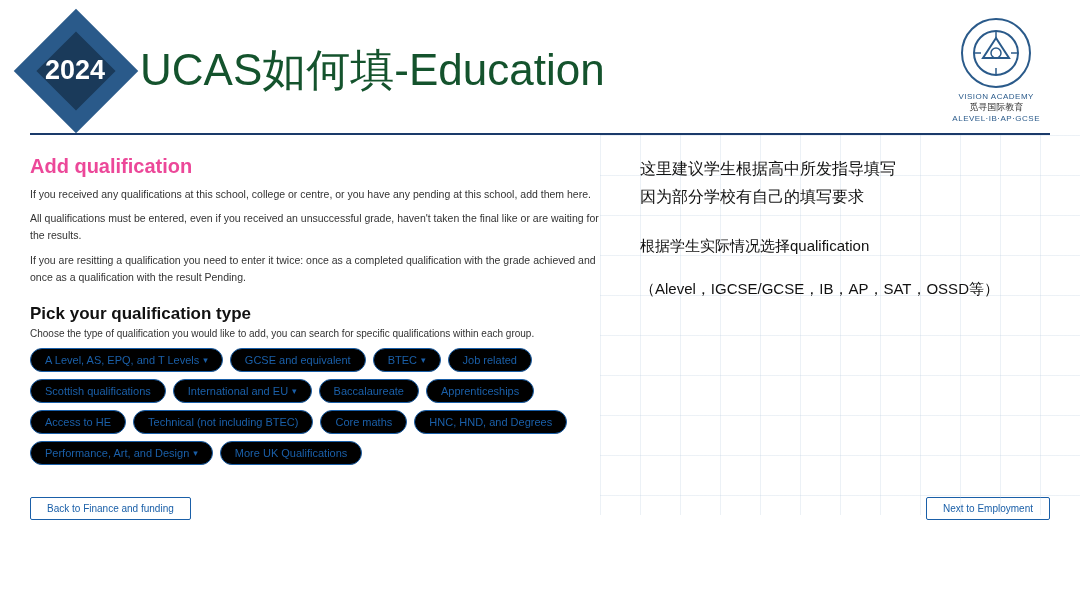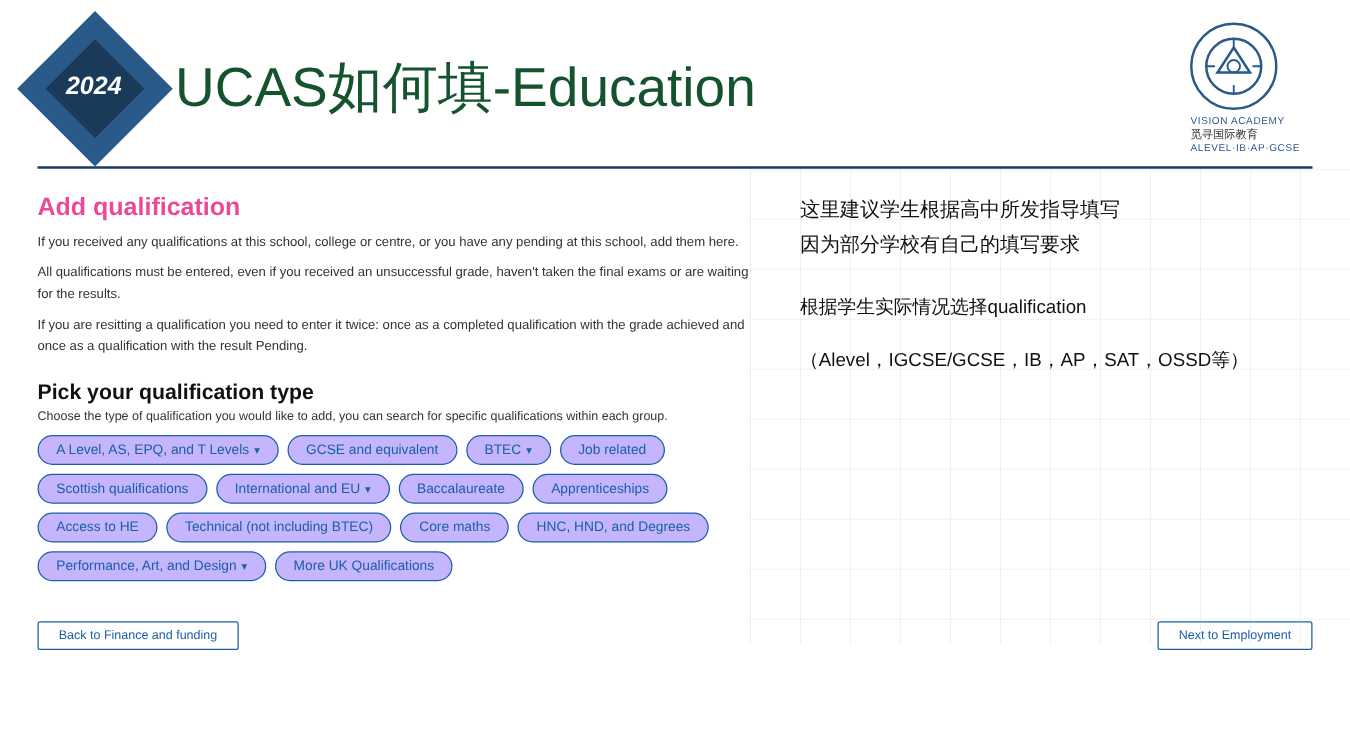--- a/index.html
+++ b/index.html
@@ -46,39 +46,38 @@
       top: 18px;
       left: 18px;
     }
 
     .diamond-year {
       position: absolute;
       top: 50%;
       left: 50%;
       transform: translate(-50%, -50%);
       color: #fff;
-      font-size: 20px;
+      font-size: 27px;
       font-weight: bold;
       z-index: 10;
       white-space: nowrap;
-      font-style: italic;
     }
 
     .header-title {
       font-size: 44px;
       font-weight: 400;
       color: #14532d;
       margin-left: 20px;
       flex: 1;
     }
 
     .header-logo-right {
       display: flex;
       flex-direction: column;
-      align-items: flex-start;
+      align-items: center;
       margin-right: 10px;
     }
 
     .logo-circle {
       width: 70px;
       height: 70px;
       border-radius: 50%;
       border: 2px solid #2a5a8a;
       display: flex;
       align-items: center;
@@ -179,21 +178,21 @@
 
     
     .qual-grid {
       display: flex;
       flex-wrap: wrap;
       gap: 7px;
     }
 
     .qual-btn {
       border: 1.5px solid #1a5fa8;
-      background: #c4b5fd;
+      background: #000000;
       color: #1a5fa8;
       border-radius: 20px;
       padding: 5px 14px;
       font-size: 11px;
       cursor: pointer;
       white-space: nowrap;
       display: flex;
       align-items: center;
       gap: 4px;
     }
@@ -268,21 +267,21 @@
 
 <div class="header-divider"></div>
 
 <div class="main-content">
 
   <div class="left-panel">
 
     <h2 class="section-title">Add qualification</h2>
 
     <p class="description-text">If you received any qualifications at this school, college or centre, or you have any pending at this school, add them here.</p>
-    <p class="description-text">All qualifications must be entered, even if you received an unsuccessful grade, haven't taken the final exams or are waiting for the results.</p>
+    <p class="description-text">All qualifications must be entered, even if you received an unsuccessful grade, haven't taken the final like or are waiting for the results.</p>
     <p class="description-text">If you are resitting a qualification you need to enter it twice: once as a completed qualification with the grade achieved and once as a qualification with the result Pending.</p>
 
     <h3 class="pick-section-title">Pick your qualification type</h3>
     <p class="pick-description">Choose the type of qualification you would like to add, you can search for specific qualifications within each group.</p>
 
     <div class="qual-grid">
 
       <button class="qual-btn">
         <span>A Level, AS, EPQ, and T Levels</span>
         <span class="dropdown-arrow">▾</span>

